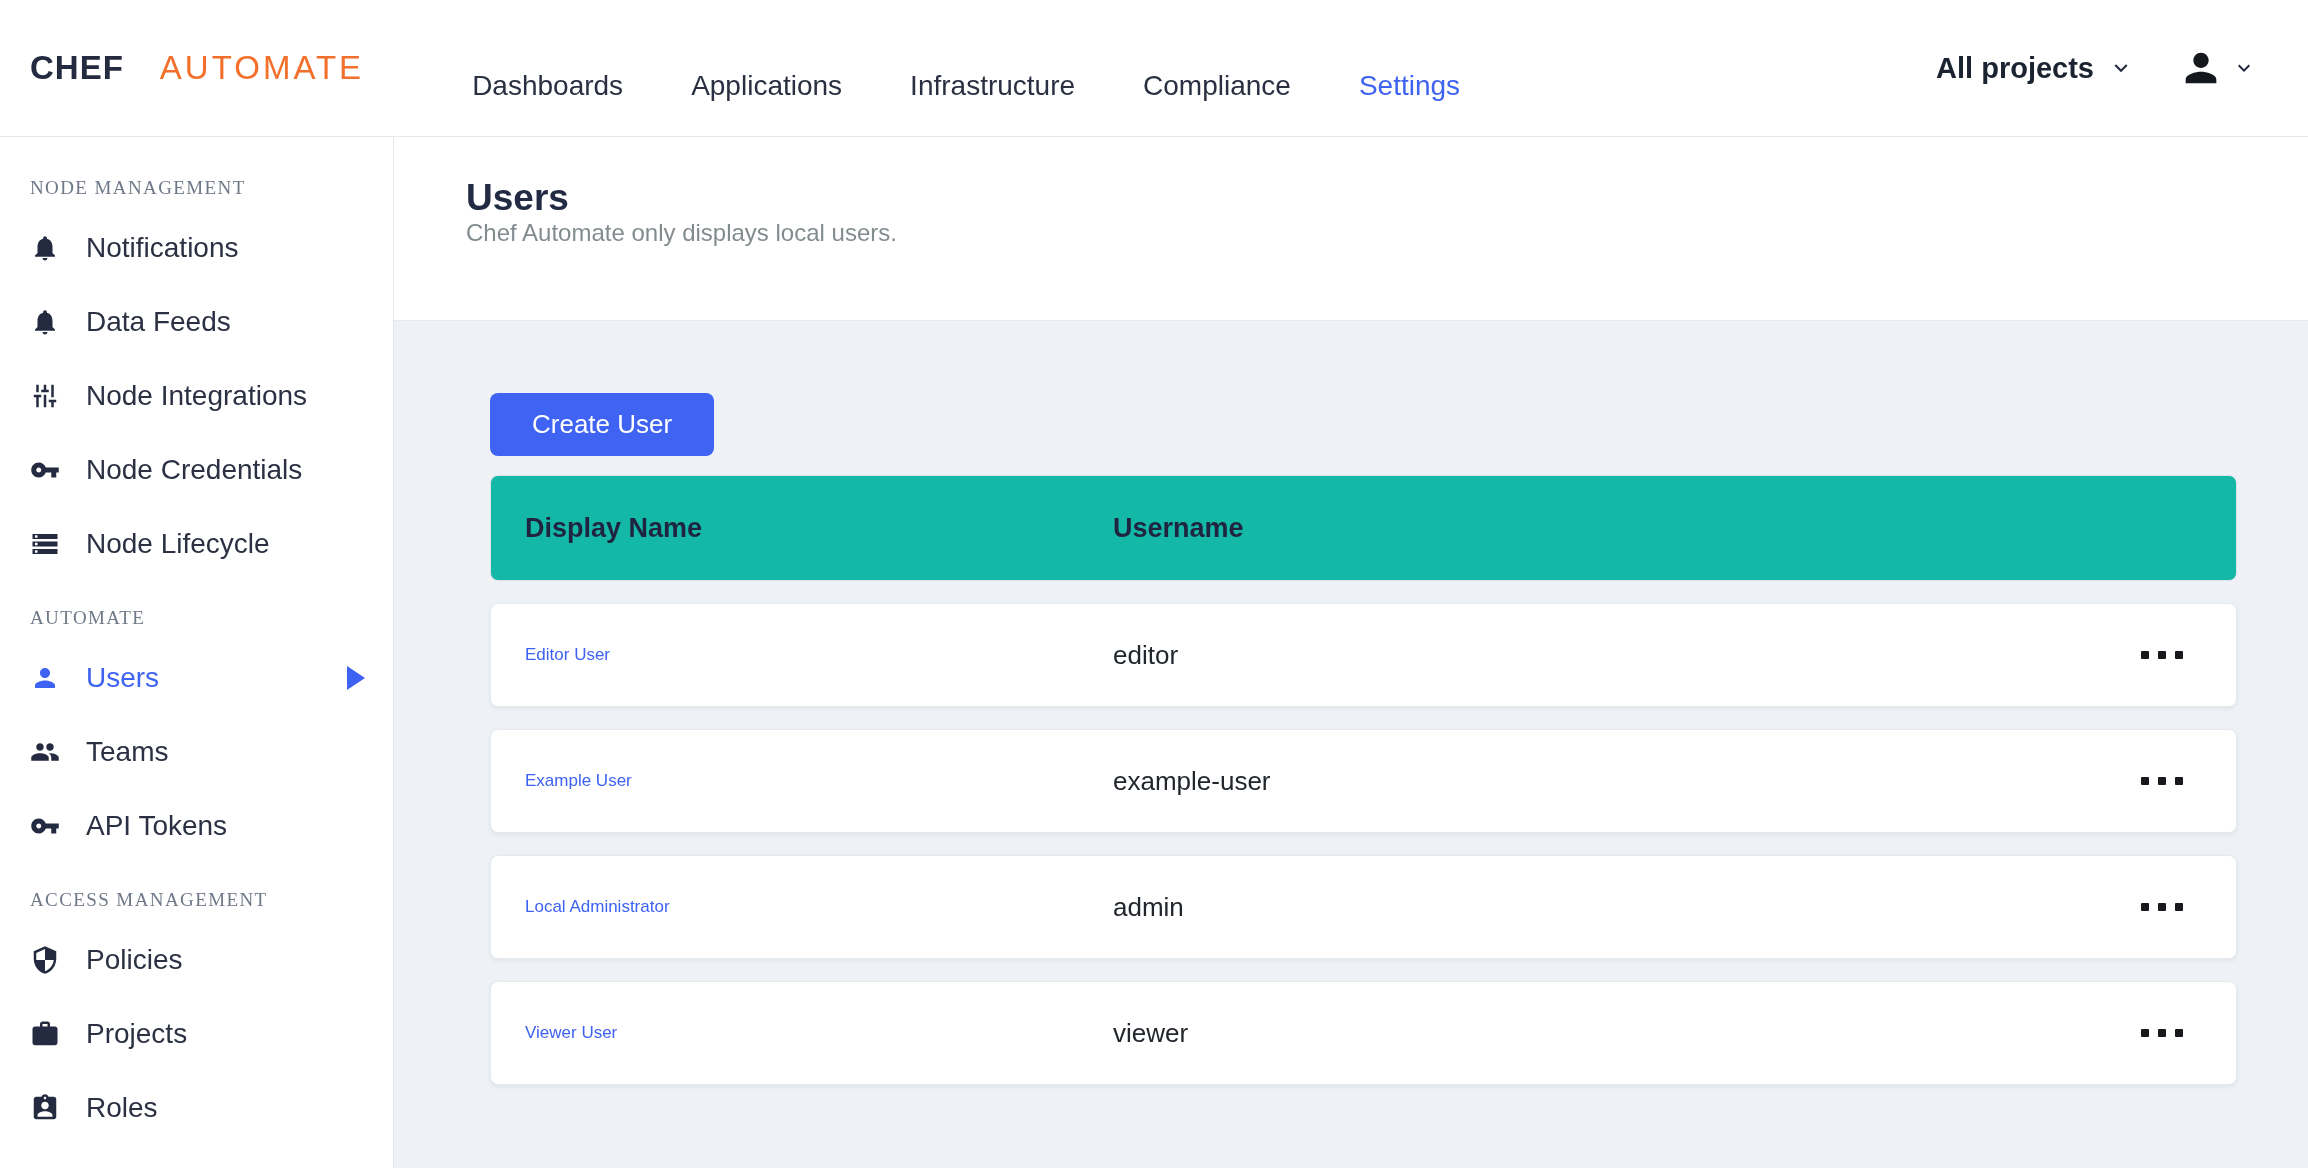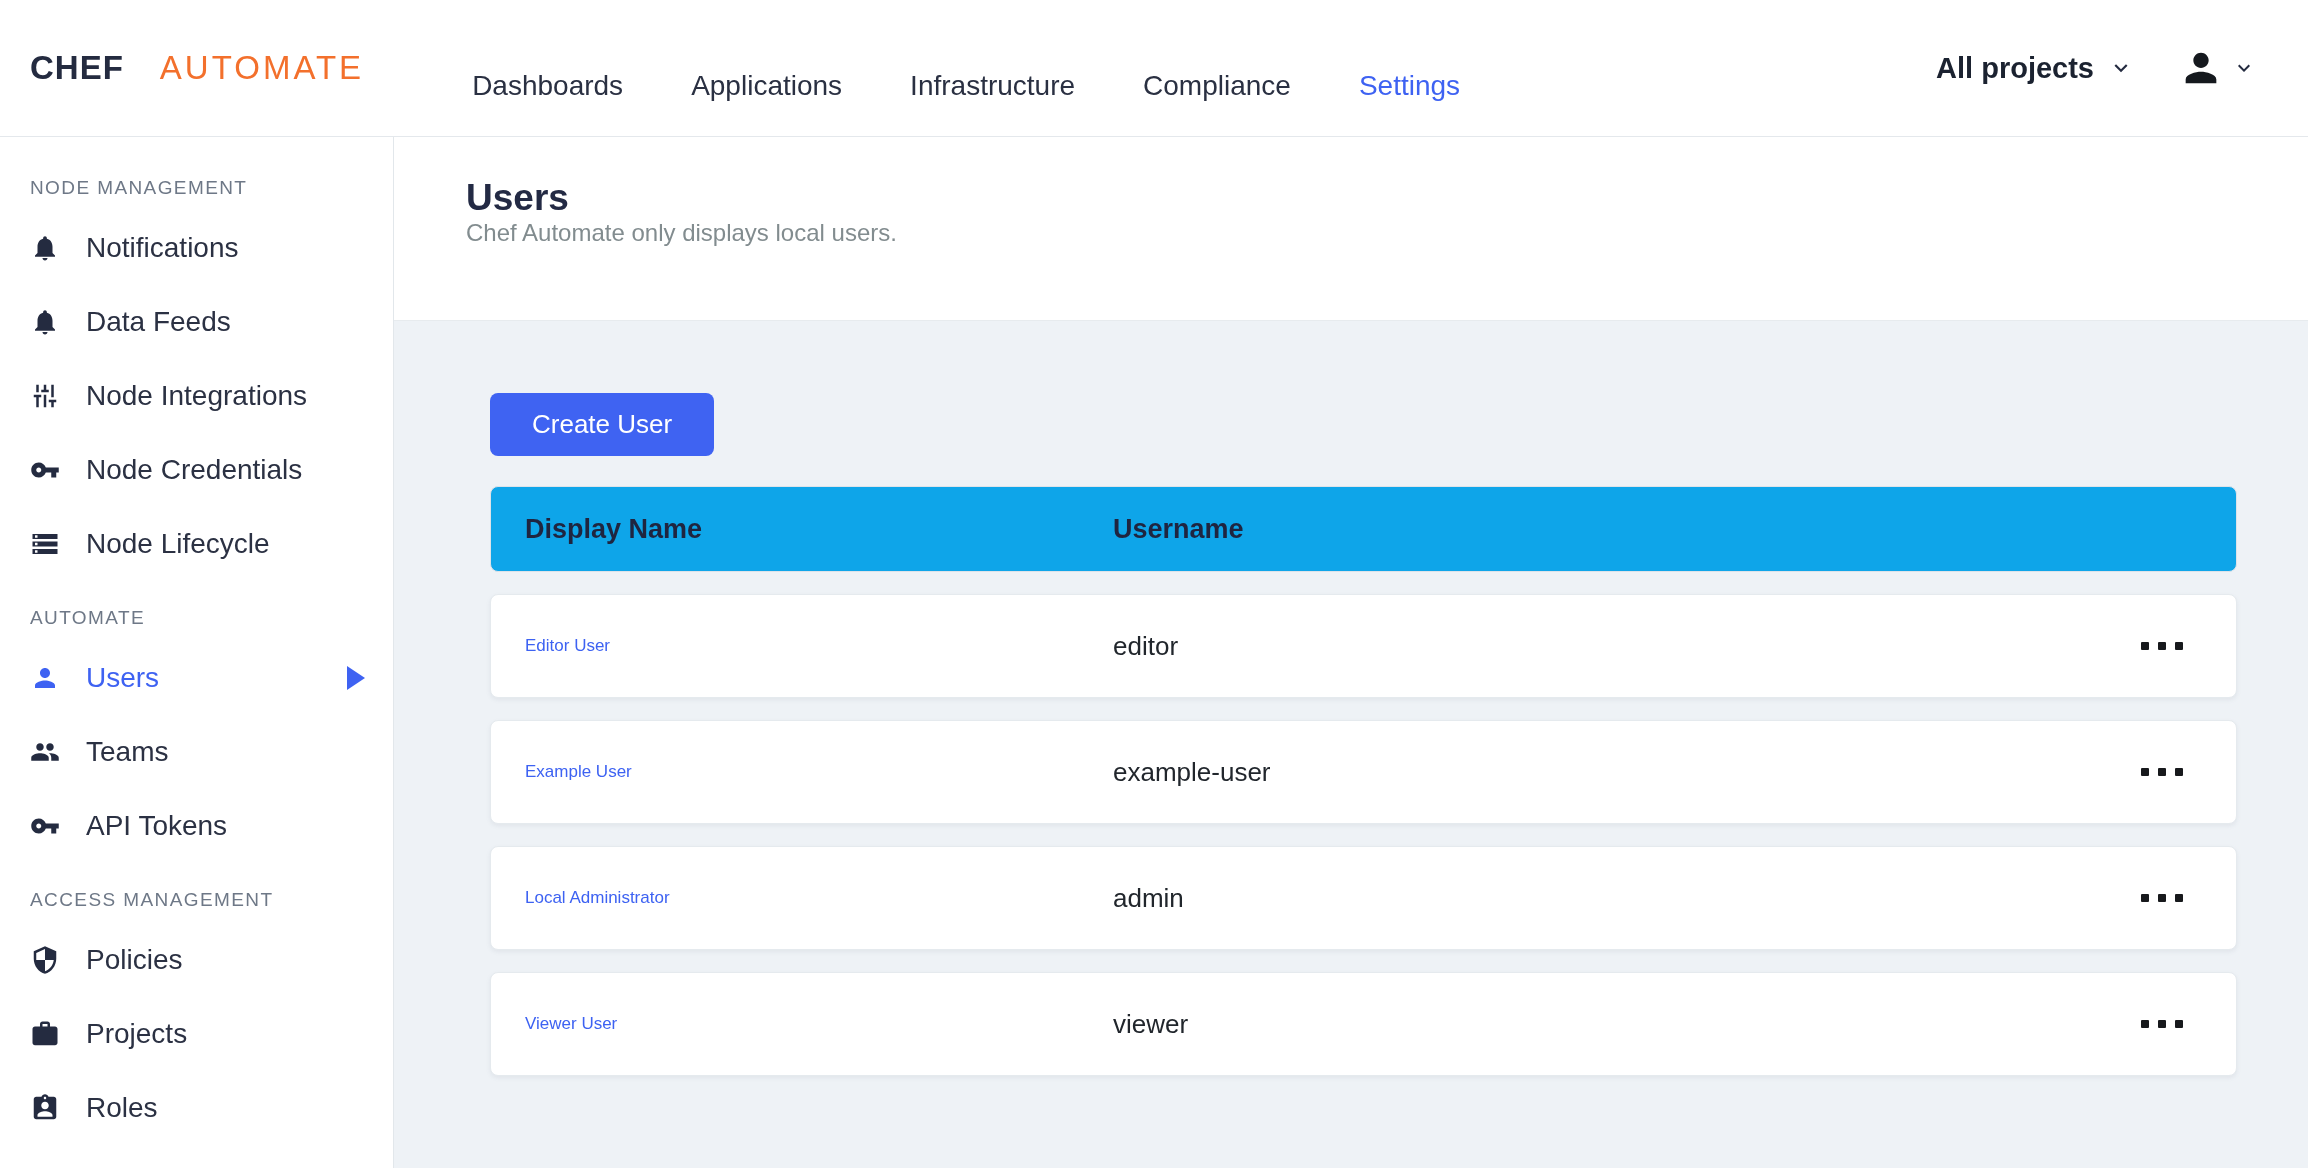--- a/index.html
+++ b/index.html
@@ -45,20 +45,21 @@
   .sidebar {
     width:394px; min-width:394px;
     border-right:1px solid #e2e7eb;
     background:#ffffff;
     padding-top:30px;
   }
   .side-heading {
     padding:26px 0 12px 30px;
     font-size:19px; letter-spacing:1.4px;
     color:#6e7887;
+    font-family:Liberation Serif, serif;
   }
   .side-heading.first { padding-top:10px; }
   .side-item {
     height:74px; display:flex; align-items:center;
     padding:0 28px 0 30px; gap:26px;
     font-size:28px; color:#2b3143; cursor:pointer;
   }
   .side-item .s-icon { width:30px; height:30px; fill:#242b40; flex:0 0 30px; }
   .side-item.active { color:#3e62f2; }
   .side-item.active .s-icon { fill:#3e62f2; }
@@ -88,23 +89,23 @@
   .btn-primary {
     display:inline-block;
     height:63px; padding:0 42px;
     background:#3f63f2; color:#ffffff;
     font-size:26px; line-height:63px;
     border:none; border-radius:8px; cursor:pointer;
     font-family:"Liberation Sans", sans-serif;
   }
 
   .table-head {
-    margin-top:30px;
-    height:86px;
-    background:#0ea5e9;
+    margin-top:19px;
+    height:106px;
+    background:#14b8a6;
     border:1px solid #dde3e9;
     border-radius:8px;
     display:flex; align-items:center;
     padding:0 34px;
     font-size:27px; font-weight:700; color:#1f2540;
   }
   .col-name { width:588px; }
 
   .user-row {
     margin-top:22px;

